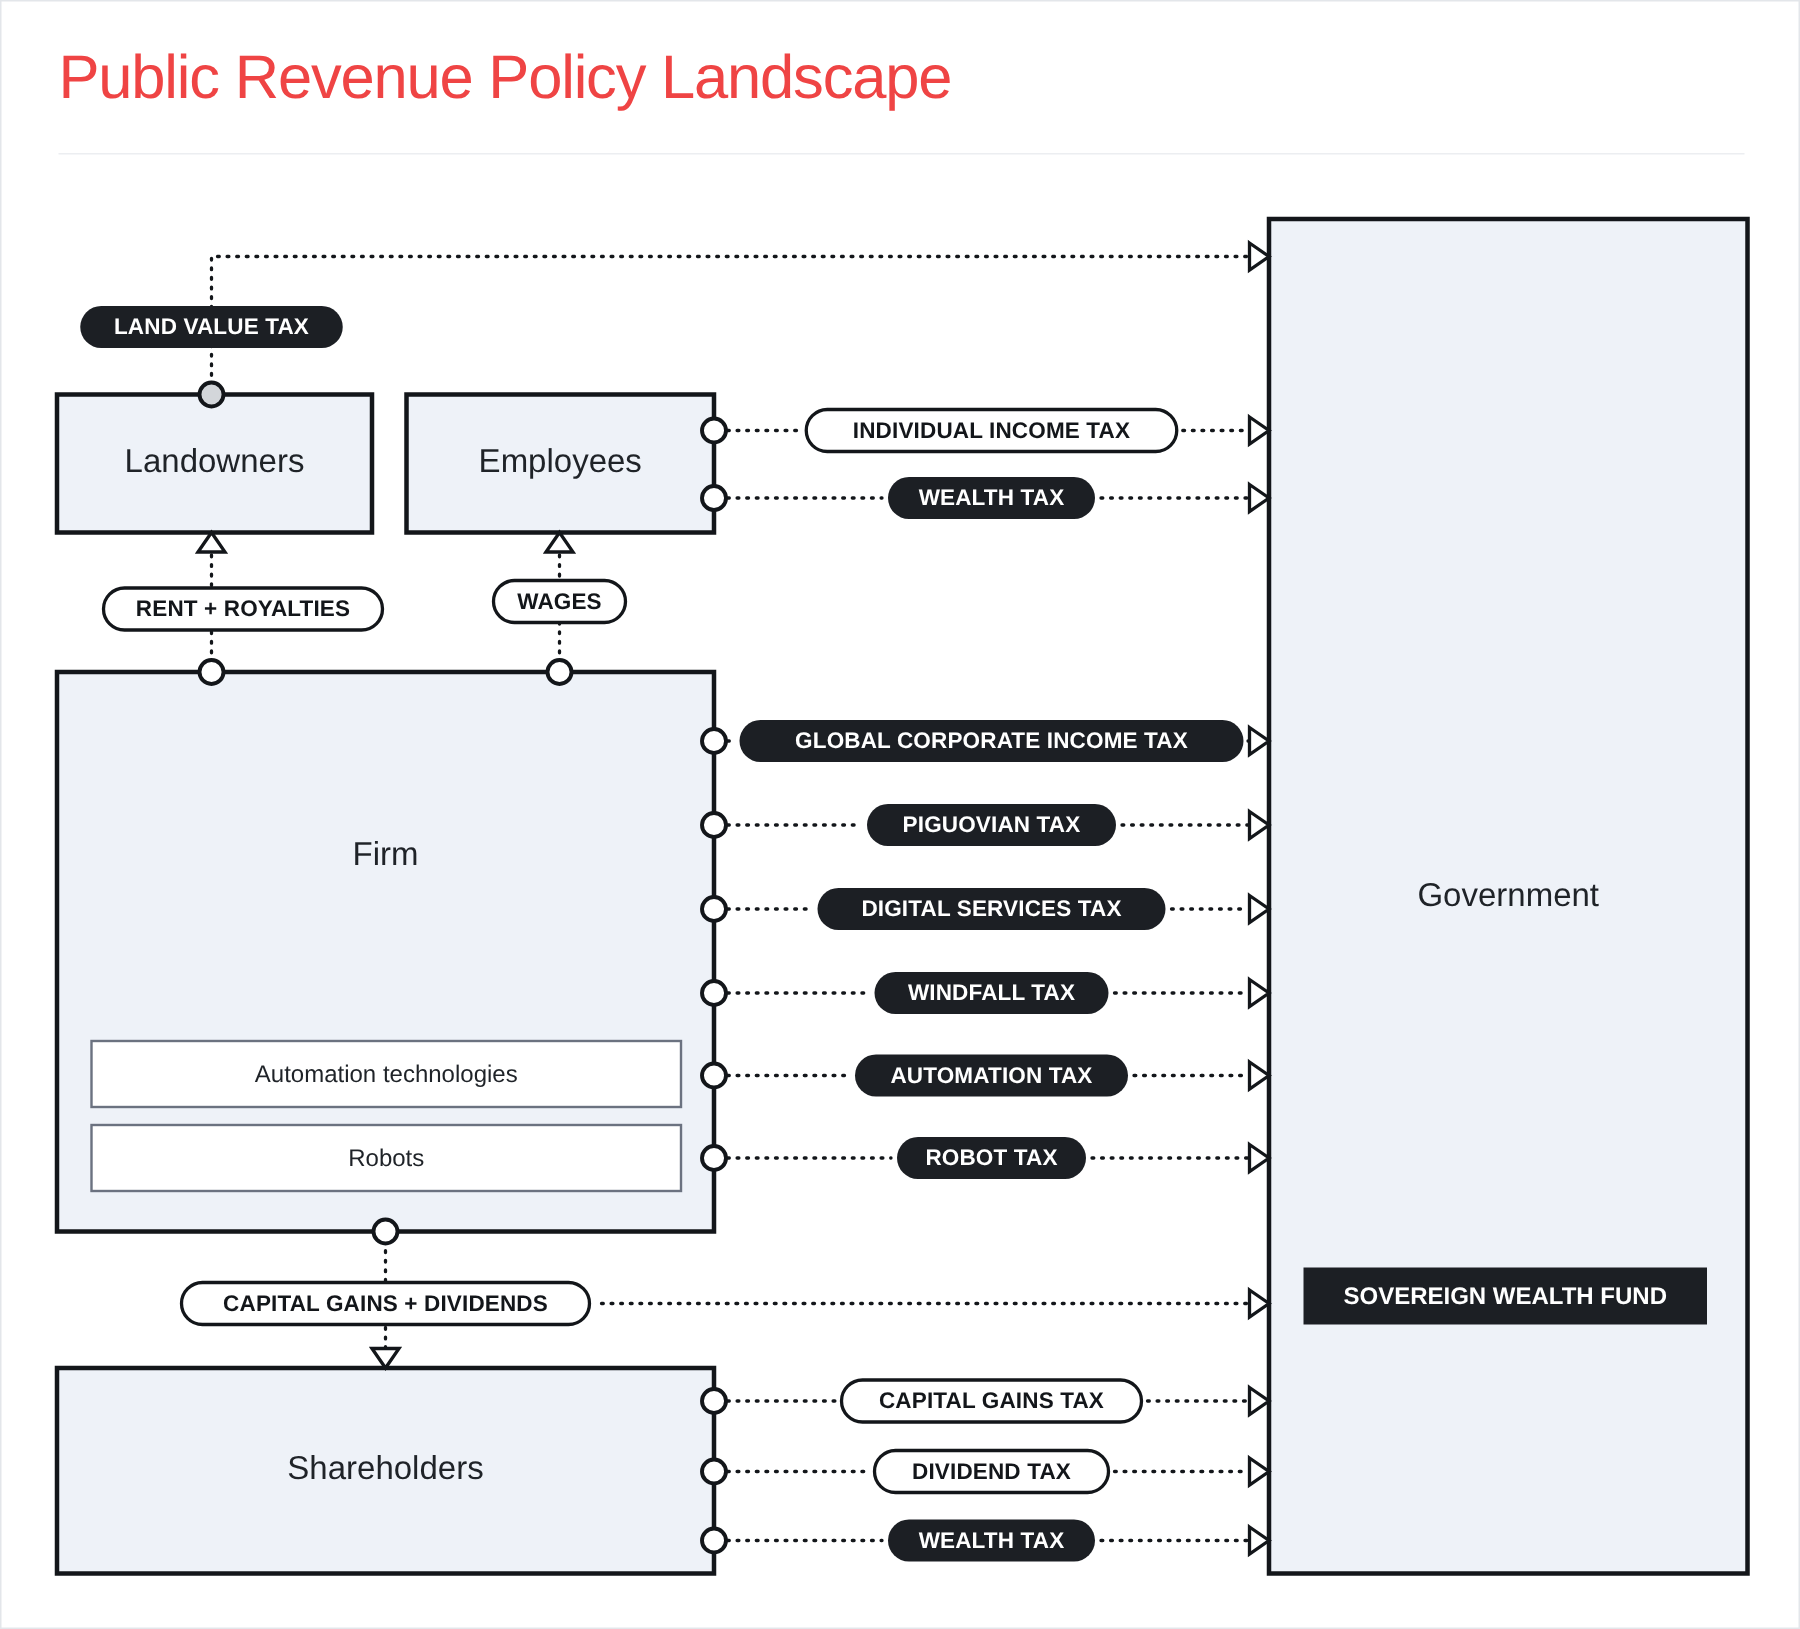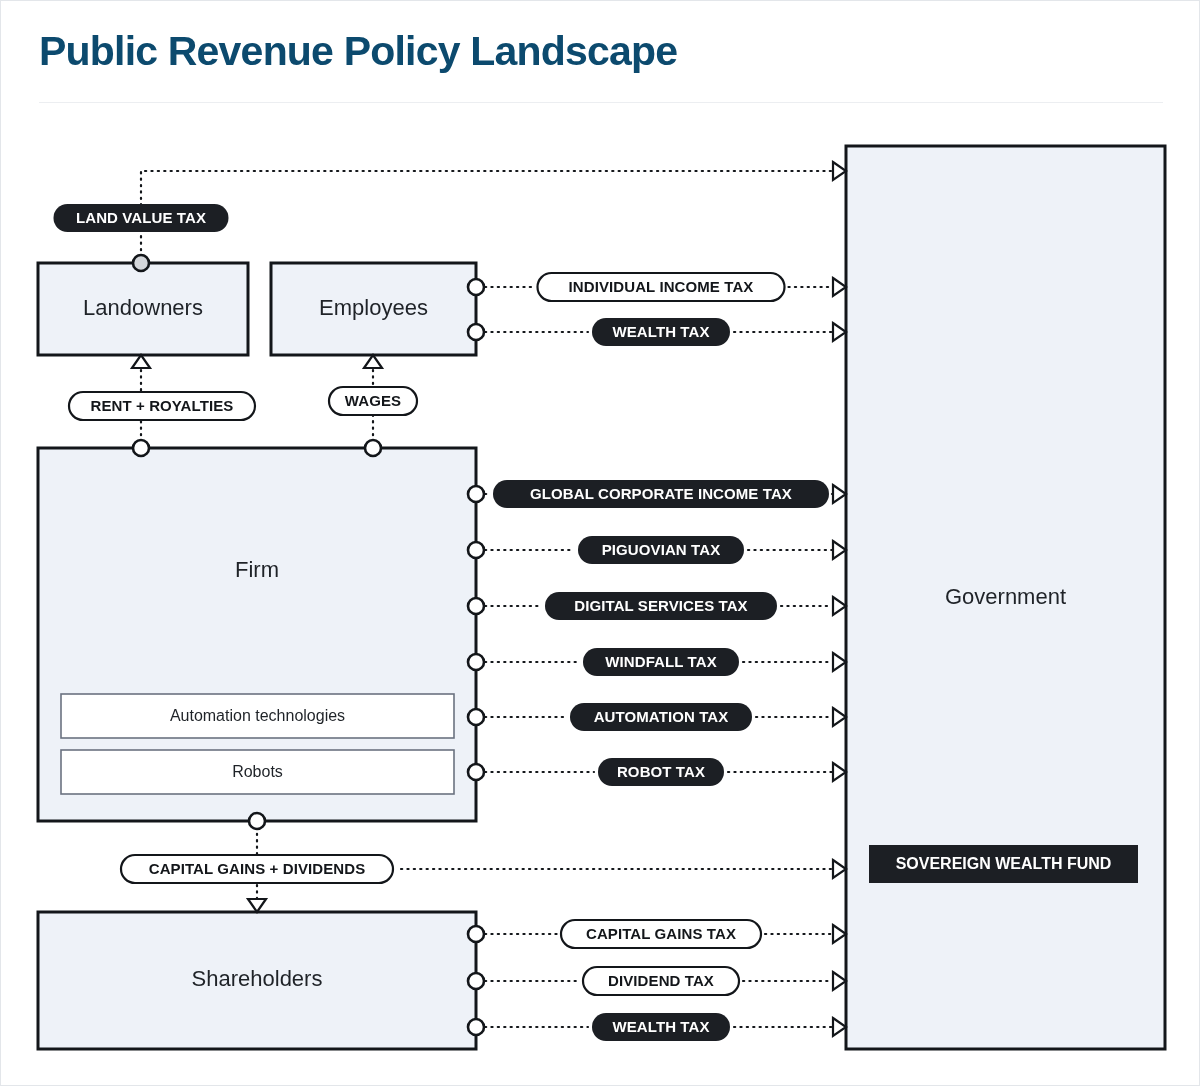--- a/index.html
+++ b/index.html
@@ -19,23 +19,23 @@
     height: 1086px;
     box-sizing: border-box;
     border: 1px solid #e3e6ea;
     background: #ffffff;
   }
   #page-title {
     position: absolute;
     left: 38px;
     top: 27px;
     font-size: 41px;
-    font-weight: 700;
+    font-weight: 400;
     letter-spacing: -0.8px;
-    color: #0c4a6e;
+    color: #ef4444;
     white-space: nowrap;
   }
   #title-rule {
     position: absolute;
     left: 38px;
     top: 101px;
     width: 1124px;
     height: 1px;
     background: #eceef1;
   }

